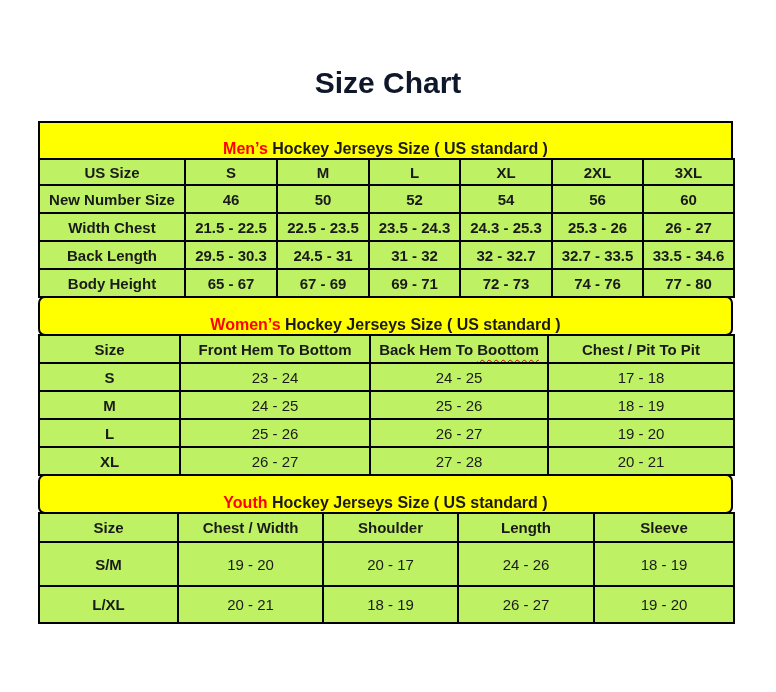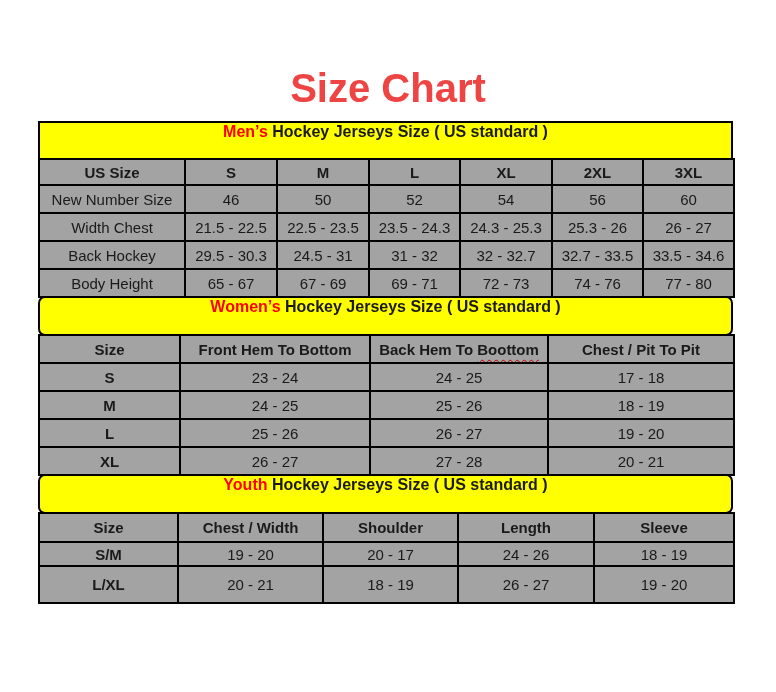--- a/index.html
+++ b/index.html
@@ -7,68 +7,68 @@
     width: 776px; height: 692px;
     background: #ffffff;
     font-family: "Liberation Sans", sans-serif;
     overflow: hidden;
     position: relative;
   }
   .title {
     position: absolute;
     top: 66px; left: 0; width: 776px;
     text-align: center;
-    font-size: 40px;
+    font-size: 30px;
     font-weight: bold;
-    color: #ef4444;
+    color: #0f172a;
     letter-spacing: 0px;
   }
   .chart {
     position: absolute;
     top: 121px; left: 38px; width: 695px;
   }
   .band {
     width: 695px;
     background: #FFFF00;
     border: 2px solid #000000;
     display: flex;
-    align-items: flex-start;
+    align-items: flex-end;
     justify-content: center;
     font-size: 16px;
     font-weight: bold;
     color: #1a1a1a;
     white-space: pre;
   }
   .band.first { height: 39px; }
   .band.mid   { height: 40px; margin-top: -2px; border-radius: 7px; }
   .band .hl { color: #FF0000; }
   table.t {
     width: 695px;
     table-layout: fixed;
     border-collapse: collapse;
     margin-top: -2px;
-    background: #a3a3a3;
+    background: #bef264;
   }
   table.t th, table.t td {
     border: 2px solid #000000;
     text-align: center;
     vertical-align: middle;
     font-size: 15px;
     color: #1a1a1a;
     white-space: nowrap;
     overflow: hidden;
     padding: 0 2px;
   }
   table.t th { font-weight: bold; }
   table.mens th  { height: 26px; }
-  table.mens td  { height: 28px; font-weight: normal; }
+  table.mens td  { height: 28px; font-weight: bold; }
   table.womens th { height: 28px; }
   table.womens td { height: 28px; }
   table.youth th { height: 29px; }
-  table.youth td { height: 24px; }
+  table.youth td { height: 44px; }
   table.youth tr:last-child td { height: 37px; }
   td.lbl { font-weight: normal; }
   table.womens td.lbl, table.youth td.lbl { font-weight: bold; }
   .sp {
     text-decoration: underline;
     text-decoration-style: wavy;
     text-decoration-color: #C00000;
     text-decoration-thickness: 1px;
     text-underline-offset: 4px;
   }
@@ -114,21 +114,21 @@
       <tr>
         <td class="lbl">Width Chest</td>
         <td>21.5 - 22.5</td>
         <td>22.5 - 23.5</td>
         <td>23.5 - 24.3</td>
         <td>24.3 - 25.3</td>
         <td>25.3 - 26</td>
         <td>26 - 27</td>
       </tr>
       <tr>
-        <td class="lbl">Back Hockey</td>
+        <td class="lbl">Back Length</td>
         <td>29.5 - 30.3</td>
         <td>24.5 - 31</td>
         <td>31 - 32</td>
         <td>32 - 32.7</td>
         <td>32.7 - 33.5</td>
         <td>33.5 - 34.6</td>
       </tr>
       <tr>
         <td class="lbl">Body Height</td>
         <td>65 - 67</td>

